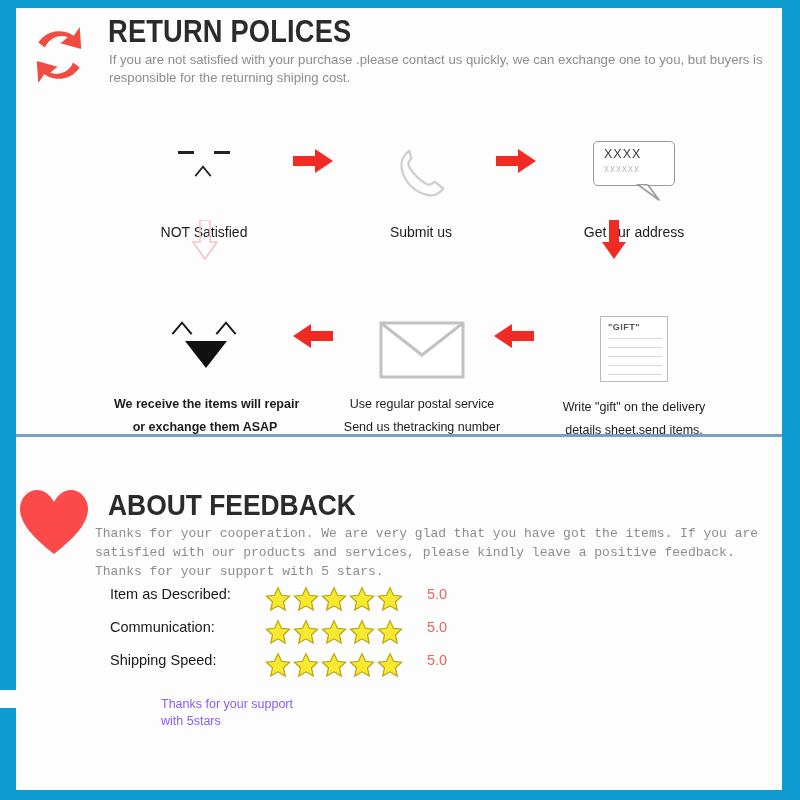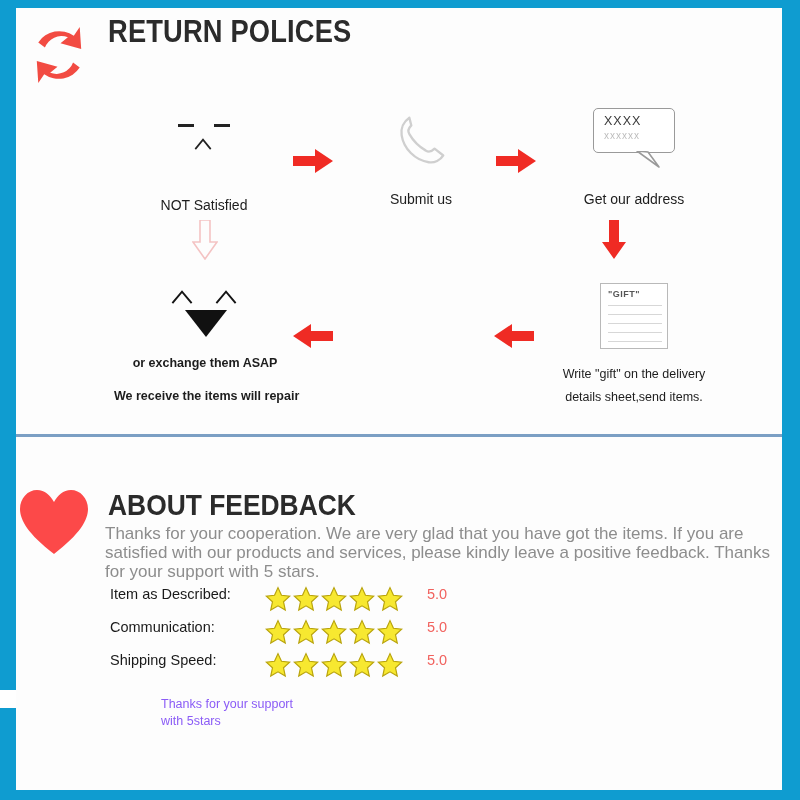--- a/index.html
+++ b/index.html
@@ -49,21 +49,21 @@
   .hdr-sub {
     position:absolute; left:93px; top:43px; width:665px;
     font-size: 13.2px;
     line-height: 18px;
     color:#8d8d8d;
   }
 
   .flow { position:absolute; left:0; top:100px; width:766px; height:320px; }
 
   .node { position:absolute; text-align:center; }
-  .node .art { height:62px; position:relative; }
+  .node .art { height:62px; position:relative;margin-top:33px; }
   .node .cap {
     font-size: 14px;
     color:#1d1d1d;
     line-height:19px;
     white-space: nowrap;
   }
   .node .cap.small { font-size: 12.5px; font-weight:700; }
   .node .cap.small2 { font-size: 12.5px; }
 
   
@@ -98,22 +98,22 @@
   
   .sec-feedback { position:absolute; left:0; top:430px; width:766px; height:352px; }
   .heart-icon { position:absolute; left:2px; top:50px; width:72px; height:68px; }
   .fb-title {
     position:absolute; left:92px; top:50px;
     font-weight:700; font-size:30px; color:#2b2b2b;
     transform: scaleX(0.88); transform-origin:left center;
     white-space:nowrap;
   }
   .fb-sub {
-    position:absolute; left:89px; top:86px; width:672px;
-    font-size:17px; line-height:19px; color:#8d8d8d;
+    position:absolute; left:79px; top:86px; width:672px;
+    font-size:13px; line-height:19px; color:#8d8d8d;font-family:Liberation Mono, monospace;
   }
 
   .ratings { position:absolute; left:94px; top:148px; width:420px; }
   .rating-row { display:flex; align-items:flex-start; height:33px; }
   .rating-label {
     width:155px; font-size:14.5px; color:#1a1a1a; white-space:nowrap;
   }
   .stars { display:flex; gap:2px; width:140px; }
   .rating-score {
     margin-left:22px; font-size:14.5px; color:#f1625e;
@@ -155,20 +155,21 @@
         <path d="M33 22 C12 33 6 60 19 79 L30 70 L33 94 L12 83 L19 79" fill="none"></path>
 
         <path d="M22 33 A34 34 0 0 1 70 24 L78 12 L80 42 L52 34 L62 26
                  A24 24 0 0 0 31 40 Z" fill="#f24b42"></path>
 
         <path d="M78 67 A34 34 0 0 1 30 76 L22 88 L20 58 L48 66 L38 74
                  A24 24 0 0 0 69 60 Z" fill="#f24b42"></path>
       </svg>
 
       <div class="hdr-title">RETURN POLICES</div>
+      <div class="hdr-sub">If you are not satisfied with your purchase .please contact us quickly, we can exchange one to you, but buyers is responsible for the returning shiping cost.</div>
 
       <div class="flow">
 
         <div class="node" style="left:118px; top:0px; width:140px;">
           <div class="art">
             <div class="face-sad">
               <div class="eye l"></div>
               <div class="eye r"></div>
               <svg class="mouth" viewBox="0 0 20 14">
                 <polyline points="1,13 10,2 19,13" fill="none" stroke="#222" stroke-width="2"></polyline>
@@ -226,28 +227,38 @@
                 <polyline points="1,15 12,2 23,15" fill="none" stroke="#141414" stroke-width="2.2"></polyline>
               </svg>
               <svg class="brow r" viewBox="0 0 24 16">
                 <polyline points="1,15 12,2 23,15" fill="none" stroke="#141414" stroke-width="2.2"></polyline>
               </svg>
               <svg class="smile" width="42" height="28" viewBox="0 0 42 28">
                 <polygon points="0,0 42,0 21,27" fill="#111111"></polygon>
               </svg>
             </div>
           </div>
+          <div class="cap small" style="margin-top:14px;">We receive the items will repair</div>
           <div class="cap small" style="margin-top:4px;">or exchange them ASAP</div>
-          <div class="cap small" style="margin-top:14px;">We receive the items will repair</div>
         </div>
 
         <svg class="arrow-l" style="left:277px; top:215px;" viewBox="0 0 40 26">
           <polygon points="40,8 18,8 18,1 0,13 18,25 18,18 40,18" fill="#ef2b24"></polygon>
         </svg>
 
+        <div class="node" style="left:318px; top:180px; width:176px;">
+          <div class="art" style="height:60px;">
+            <svg width="86" height="58" viewBox="0 0 86 58" style="margin:0 auto; display:block;">
+              <rect x="2" y="2" width="82" height="54" fill="#ffffff" stroke="#c2c2c2" stroke-width="3"></rect>
+              <polyline points="2,2 43,34 84,2" fill="none" stroke="#c2c2c2" stroke-width="3"></polyline>
+            </svg>
+          </div>
+          <div class="cap small2" style="margin-top:14px;">Use regular postal service</div>
+          <div class="cap small2" style="margin-top:4px;">Send us thetracking number</div>
+        </div>
 
         <svg class="arrow-l" style="left:478px; top:215px;" viewBox="0 0 40 26">
           <polygon points="40,8 18,8 18,1 0,13 18,25 18,18 40,18" fill="#ef2b24"></polygon>
         </svg>
 
         <div class="node" style="left:518px; top:175px; width:200px;">
           <div class="art" style="height:70px;">
             <div style="position:relative; width:68px; height:66px; margin:0 auto; background:#fff; border:1.4px solid #b9b9b9;">
               <div style="position:absolute; left:7px; top:5px; font-size:9px; font-weight:700; color:#555; letter-spacing:0.5px;">"GIFT"</div>
               <div style="position:absolute; left:7px; top:21px; width:54px; height:1px; background:#d7d7d7;"></div>

